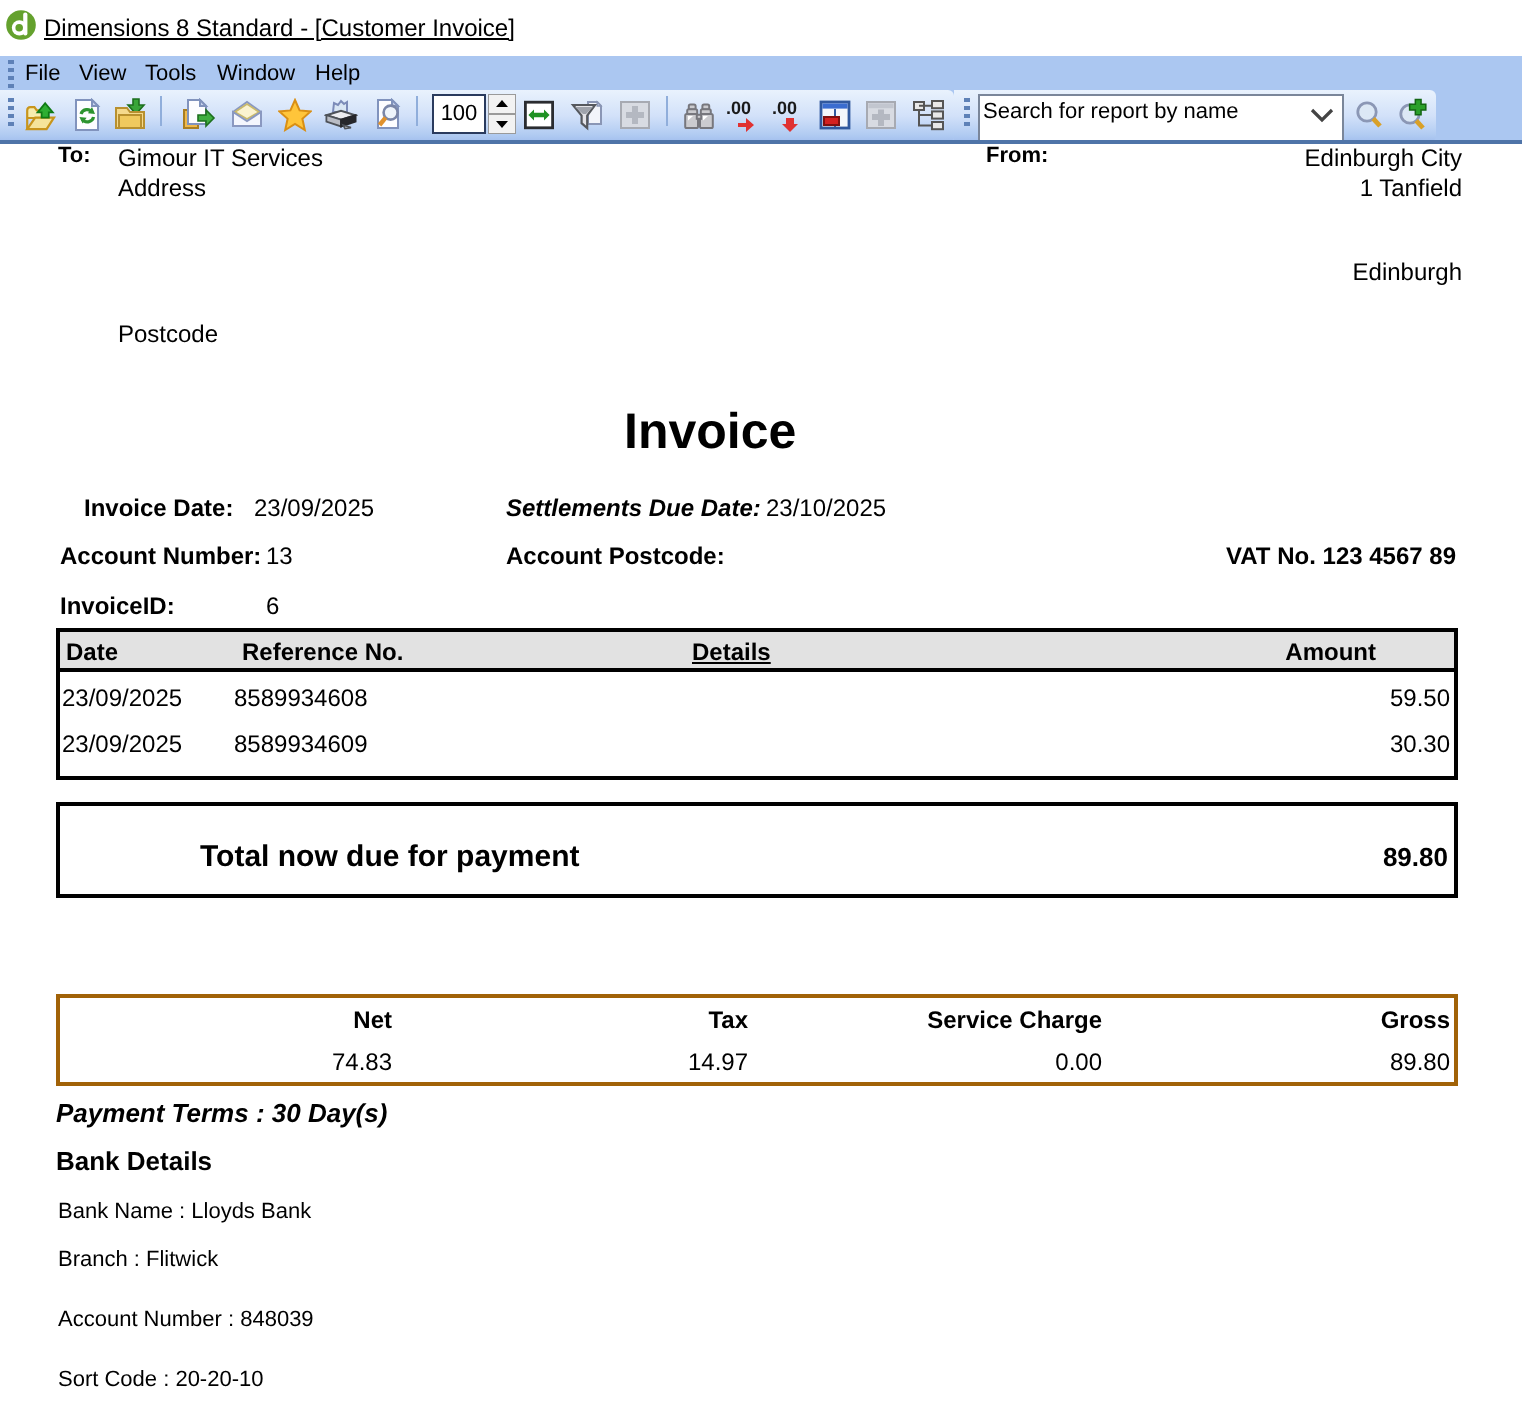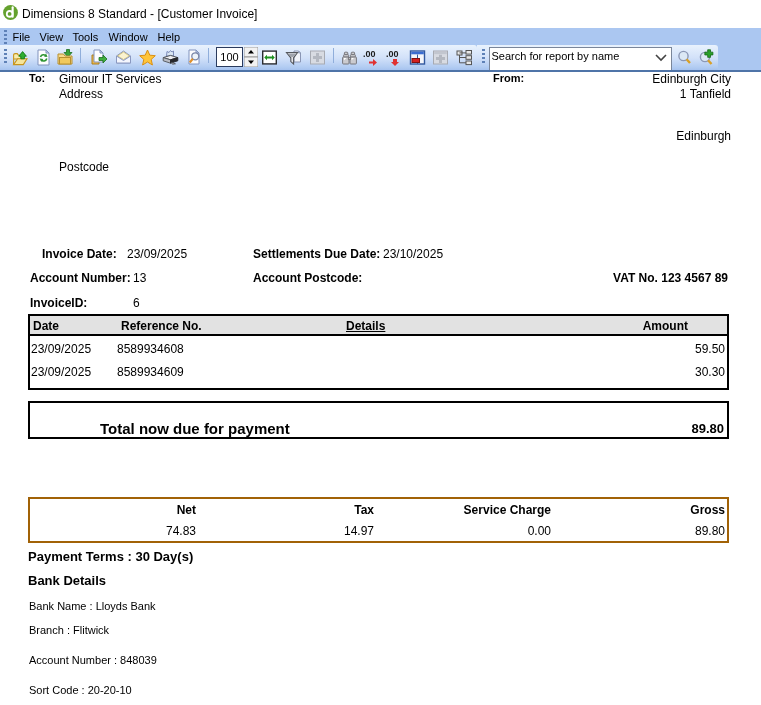--- a/index.html
+++ b/index.html
@@ -20,34 +20,34 @@
 .sep { position:absolute; top:3px; width:1px; height:15px; background:#90aedb; }
 .ticon { position:absolute; top:3.5px; width:17px; height:17px; }
 
 #doc { position:absolute; left:0; top:71px; width:761px; height:634px; background:#fff; color:#000; }
 .t11 { font-size:11px; }
 .t12 { font-size:12px; }
 .t13 { font-size:13px; }
 .ra { text-align:right; }
 #tbl1 { position:absolute; left:28px; top:243px; width:701px; height:76px; border:2px solid #000; }
 #tbl1 .hdr { position:absolute; left:-2px; top:-2px; width:701px; height:22px; background:#e2e2e2; border:2px solid #000; }
-#totbox { position:absolute; left:28px; top:330px; width:701px; height:38px; border:2px solid #000;padding-left:12px; }
+#totbox { position:absolute; left:28px; top:330px; width:701px; height:48px; border:2px solid #000;padding-left:12px; }
 #sumbox { position:absolute; left:28px; top:426px; width:701px; height:46px; border:2px solid #a16207; }
 </style>
 </head>
 <body>
 
 <div id="titlebar">
   <svg class="abs" style="left:3px; top:5px;" width="15" height="15" viewBox="0 0 15 15">
     <circle cx="7.5" cy="7.5" r="7.4" fill="#64a12d"></circle>
     <circle cx="6.7" cy="8.9" r="3.8" fill="#fff"></circle>
     <rect x="8.6" y="1.2" width="2.1" height="11.6" rx="1" fill="#fff"></rect>
     <circle cx="6.6" cy="8.9" r="1.9" fill="#64a12d"></circle>
   </svg>
-  <div class="abs" style="left:22px; top:7px; font-size:12px;">Dimensions 8 Standard - [Customer Invoice]</div>
+  <div class="abs" style="left:22px; top:7px; font-size:12px;text-decoration:underline;">Dimensions 8 Standard - [Customer Invoice]</div>
 </div>
 
 <div id="menubar">
   <div class="grip" style="left:4px; top:2px;"></div>
   <div class="menuitem" style="left:12.5px;">File</div>
   <div class="menuitem" style="left:39.5px;">View</div>
   <div class="menuitem" style="left:72.5px;">Tools</div>
   <div class="menuitem" style="left:108.5px;">Window</div>
   <div class="menuitem" style="left:157.5px;">Help</div>
 </div>
@@ -203,24 +203,25 @@
 </div>
 
 <div id="doc">
   <div class="abs b t11" style="left:29px; top:1px;">To:</div>
   <div class="abs t12" style="left:59px; top:1px; line-height:14.8px;">Gimour IT Services<br>Address</div>
   <div class="abs t12" style="left:59px; top:89px;">Postcode</div>
   <div class="abs b t11" style="left:493px; top:1px;">From:</div>
   <div class="abs t12 ra" style="right:30px; top:1px; line-height:14.8px;">Edinburgh City<br>1 Tanfield</div>
   <div class="abs t12 ra" style="right:30px; top:58px;">Edinburgh</div>
 
+  <div class="abs b" style="left:312px; top:131px; font-size:25px;">Invoice</div>
 
   <div class="abs b t12" style="left:30px; top:176px;padding-left:12px;">Invoice Date:</div>
   <div class="abs t12" style="left:127px; top:176px;">23/09/2025</div>
-  <div class="abs b t12" style="left:253px; top:176px;">Settlements Due Date:</div>
+  <div class="abs b t12" style="left:253px; top:176px;font-style:italic;">Settlements Due Date:</div>
   <div class="abs t12" style="left:383px; top:176px;">23/10/2025</div>
 
   <div class="abs b t12" style="left:30px; top:200px;">Account Number:</div>
   <div class="abs t12" style="left:133px; top:200px;">13</div>
   <div class="abs b t12" style="left:253px; top:200px;">Account Postcode:</div>
   <div class="abs b t12 ra" style="right:33px; top:200px;">VAT No. 123 4567 89</div>
 
   <div class="abs b t12" style="left:30px; top:225px;">InvoiceID:</div>
   <div class="abs t12" style="left:133px; top:225px;">6</div>
 
@@ -247,20 +248,20 @@
     <div class="abs b t12 ra" style="right:531px; top:4px;">Net</div>
     <div class="abs b t12 ra" style="right:353px; top:4px;">Tax</div>
     <div class="abs b t12 ra" style="right:176px; top:4px;">Service Charge</div>
     <div class="abs b t12 ra" style="right:2px; top:4px;">Gross</div>
     <div class="abs t12 ra" style="right:531px; top:25px;">74.83</div>
     <div class="abs t12 ra" style="right:353px; top:25px;">14.97</div>
     <div class="abs t12 ra" style="right:176px; top:25px;">0.00</div>
     <div class="abs t12 ra" style="right:2px; top:25px;">89.80</div>
   </div>
 
-  <div class="abs b t13" style="left:28px; top:478px;">Payment Terms : 30 Day(s)</div>
+  <div class="abs b t13" style="left:28px; top:478px;font-style:italic;">Payment Terms : 30 Day(s)</div>
   <div class="abs b t13" style="left:28px; top:502px;">Bank Details</div>
   <div class="abs t11" style="left:29px; top:528.5px;">Bank Name : Lloyds Bank</div>
   <div class="abs t11" style="left:29px; top:553px;">Branch : Flitwick</div>
   <div class="abs t11" style="left:29px; top:583px;">Account Number : 848039</div>
   <div class="abs t11" style="left:29px; top:613px;">Sort Code : 20-20-10</div>
 </div>
 <div style="position:absolute; left:0; top:70px; width:761px; height:1.5px; background:#4f74a8;"></div>
 
 </body></html>

